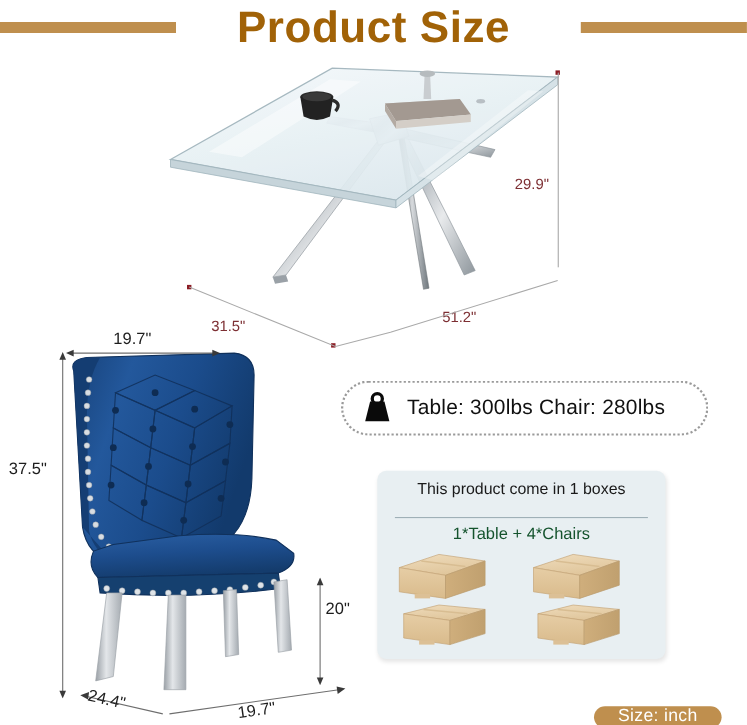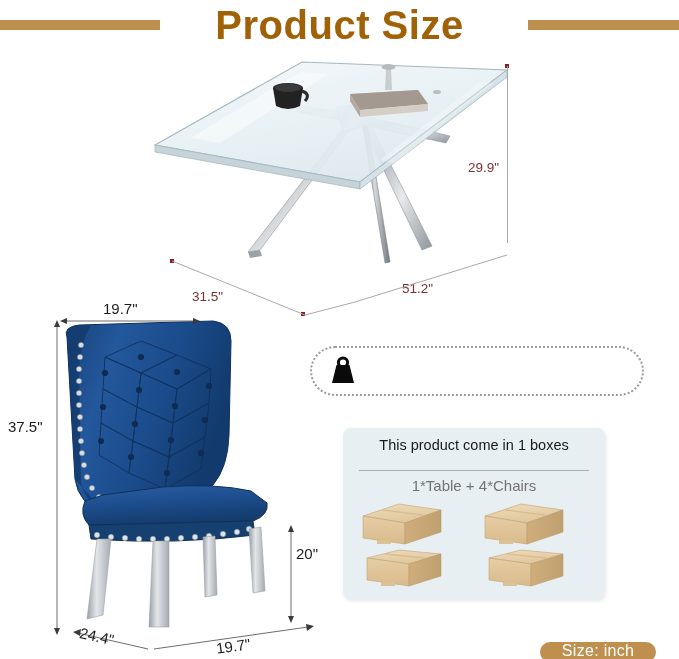--- a/index.html
+++ b/index.html
@@ -143,21 +143,21 @@
     height: 1px;
     background: #9fb0b7;
   }
   .boxes-sub {
     position: absolute;
     top: 49px;
     left: 0;
     width: 100%;
     text-align: center;
     font-size: 15px;
-    color: #737373;
+    color: #14532d;
   }
   .boxes-grid {
     position: absolute;
     top: 74px;
     left: 18px;
     width: 226px;
     height: 90px;
   }
   .boxes-grid svg { display: block; }
 
@@ -398,20 +398,21 @@
     <polygon points="244,21 236,19 237,26" fill="#3a3a3a"></polygon>
   </svg>
   <div class="dim-dark" style="left:82px; top:624px; transform:rotate(13deg); transform-origin:left top;">24.4"</div>
   <div class="dim-dark" style="left:215px; top:640px; transform:rotate(-8deg); transform-origin:left top;">19.7"</div>
 
   <div class="weight-pill">
     <svg class="weight-icon" viewBox="0 0 30 30">
       <circle cx="15" cy="6.5" r="4.6" fill="none" stroke="#0a0a0a" stroke-width="3"></circle>
       <path d="M8.5,9 L21.5,9 L26,27 L4,27 Z" fill="#0a0a0a"></path>
     </svg>
+    <div class="weight-text">Table: 300lbs  Chair: 280lbs</div>
   </div>
 
   <div class="boxes-panel">
     <div class="boxes-title">This product come in 1 boxes</div>
     <div class="boxes-divider"></div>
     <div class="boxes-sub">1*Table + 4*Chairs</div>
 
     <div class="boxes-grid">
       <svg width="226" height="90" viewBox="0 0 226 90">
         <defs>

